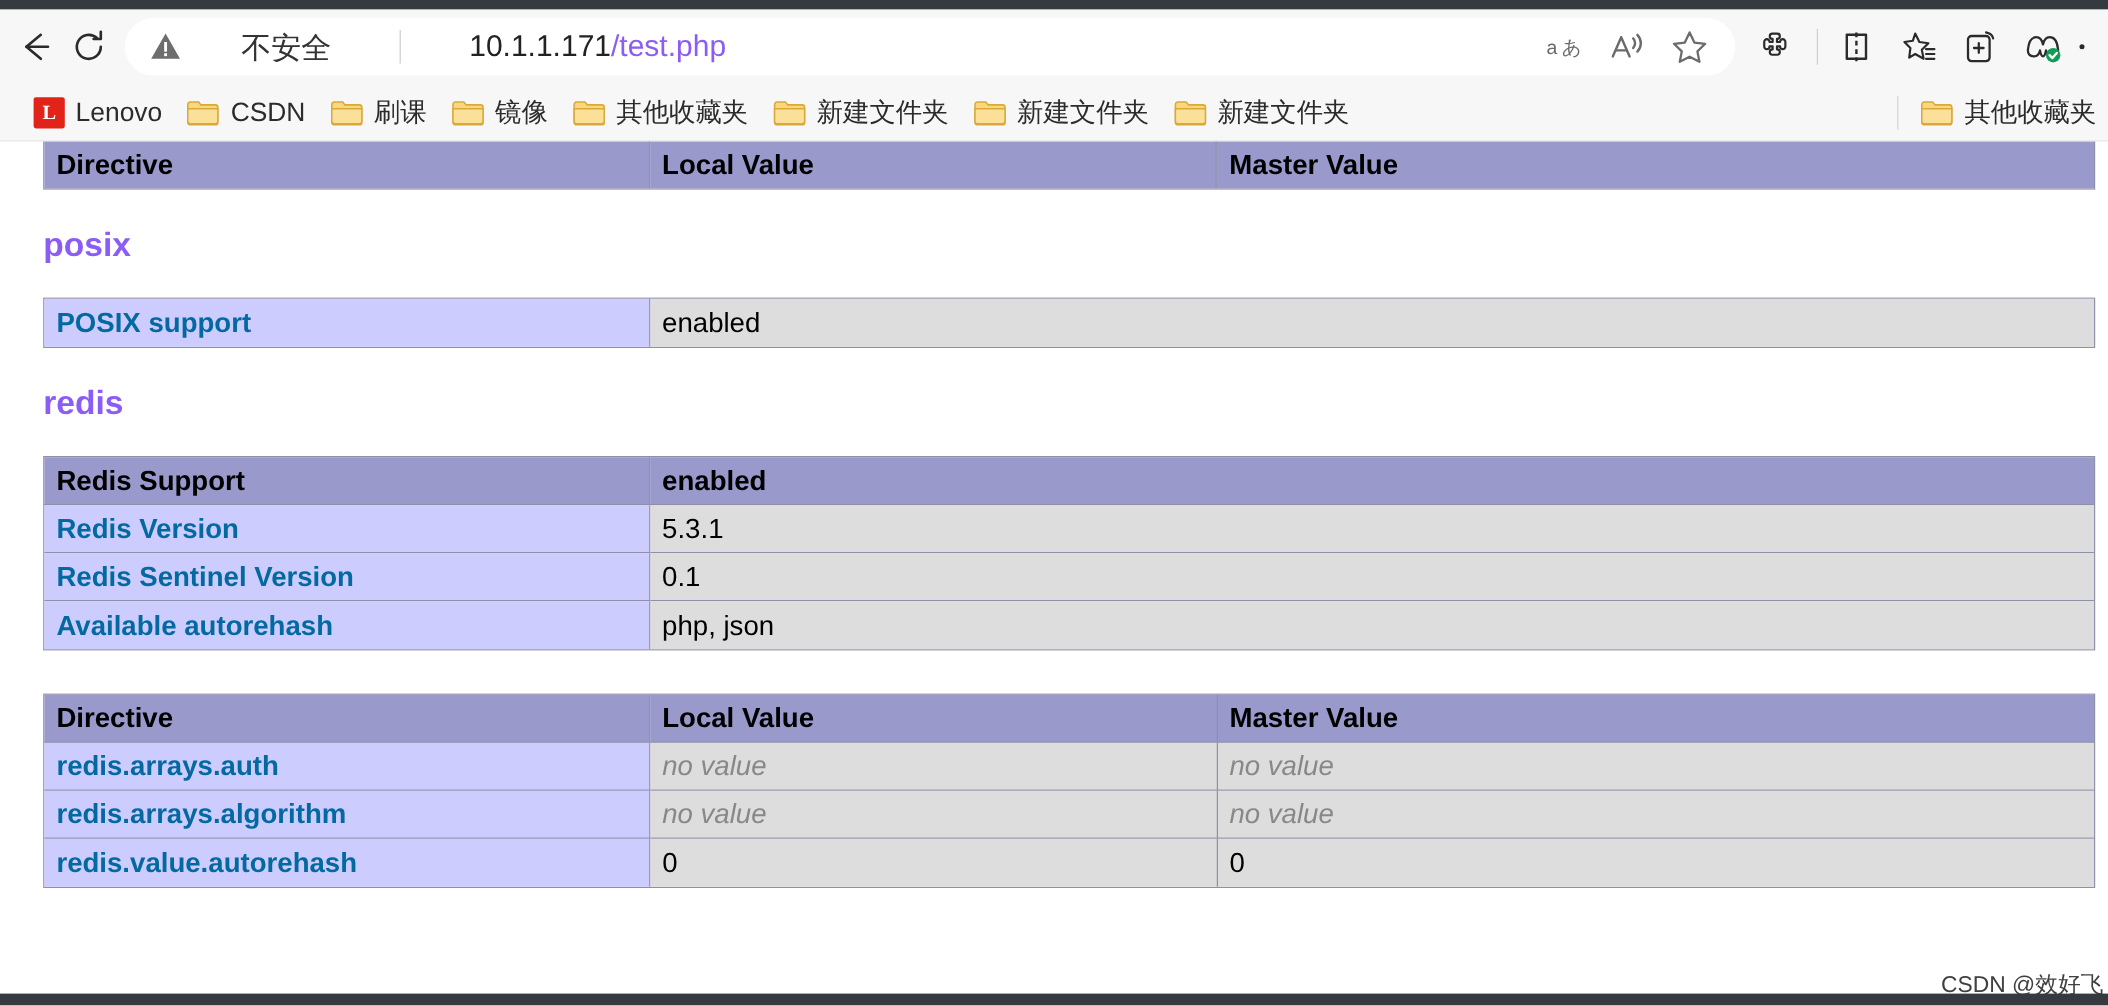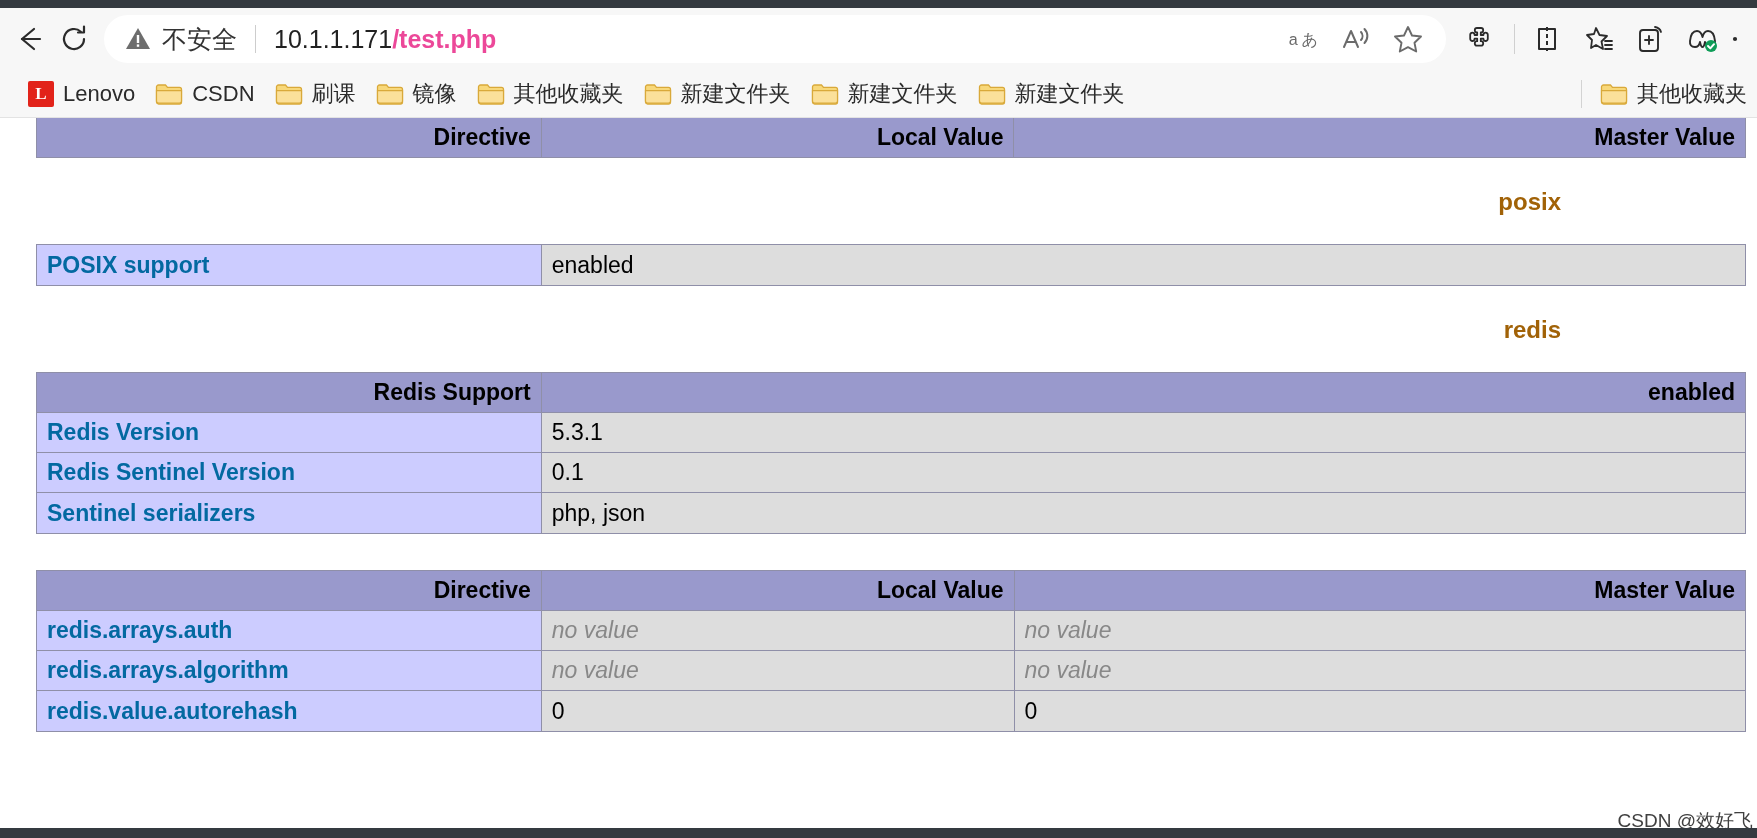--- a/index.html
+++ b/index.html
@@ -44,20 +44,21 @@
     flex: 1 1 auto;
     height: 48px;
     background: #ffffff;
     border-radius: 24px;
     display: flex;
     align-items: center;
     margin-left: 8px;
     margin-right: 4px;
     padding: 0 14px 0 20px;
     min-width: 0;
+    gap: 39px;
   }
   .warn-icon { flex: 0 0 auto; margin-right: 10px; display:flex; align-items:center;}
   .warn-text {
     font-size: 25px;
     color: #333333;
     white-space: nowrap;
     flex: 0 0 auto;
   }
   .omni-sep {
     width: 1px; height: 28px;
@@ -65,21 +66,21 @@
     margin: 0 18px;
     flex: 0 0 auto;
   }
   .url {
     font-size: 25px;
     color: #222222;
     white-space: nowrap;
     overflow: hidden;
     flex: 1 1 auto;
   }
-  .url .dim { color: #ec4899; font-weight: bold; }
+  .url .dim { color: #8b5cf6; }
   .omni-actions {
     display: flex; align-items: center;
     flex: 0 0 auto;
     gap: 4px;
     margin-left: 12px;
   }
   .omni-icon {
     width: 48px; height: 44px;
     display: flex; align-items: center; justify-content: center;
     border-radius: 6px;
@@ -166,21 +167,21 @@
     font-size: 23px;
     vertical-align: middle;
     height: 40px;
   }
   table.phpinfo tr:last-child td, table.phpinfo tr:last-child th { border-bottom: none; }
   table.phpinfo td:last-child, table.phpinfo th:last-child { border-right: none; }
 
   th.hdr {
     background: #9999cc;
     color: #000000;
-    text-align: right;
+    text-align: left;
     font-weight: bold;
   }
   td.key {
     background: #ccccff;
     color: #0369a1;
     font-weight: bold;
     text-align: left;
   }
   td.val {
     background: #dddddd;
@@ -191,24 +192,24 @@
     color: #888888;
     font-style: italic;
   }
 
   .col-1 { width: 505px; }
   .col-2 { width: 473px; }
   .col-3 { width: 731px; }
   .col-wide { width: 1204px; }
 
   h2.section {
-    text-align: right;
-    font-size: 24px;
+    text-align: left;
+    font-size: 28px;
     font-weight: bold;
-    color: #a16207;
+    color: #8b5cf6;
     margin: 30px 0 28px 0;
     width: 1525px;
   }
 
   .gap-sm { height: 36px; }
 
   .watermark {
     position: absolute;
     right: 4px;
     bottom: 4px;
@@ -450,21 +451,21 @@
         </tr>
         <tr>
           <td class="key col-1">Redis Version</td>
           <td class="val col-wide">5.3.1</td>
         </tr>
         <tr>
           <td class="key col-1">Redis Sentinel Version</td>
           <td class="val col-wide">0.1</td>
         </tr>
         <tr>
-          <td class="key col-1">Sentinel serializers</td>
+          <td class="key col-1">Available autorehash</td>
           <td class="val col-wide">php, json</td>
         </tr>
       </tbody>
         </table>
 
       <div class="gap-sm"></div>
 
       <table class="phpinfo">
         <tbody>
             <tr>

